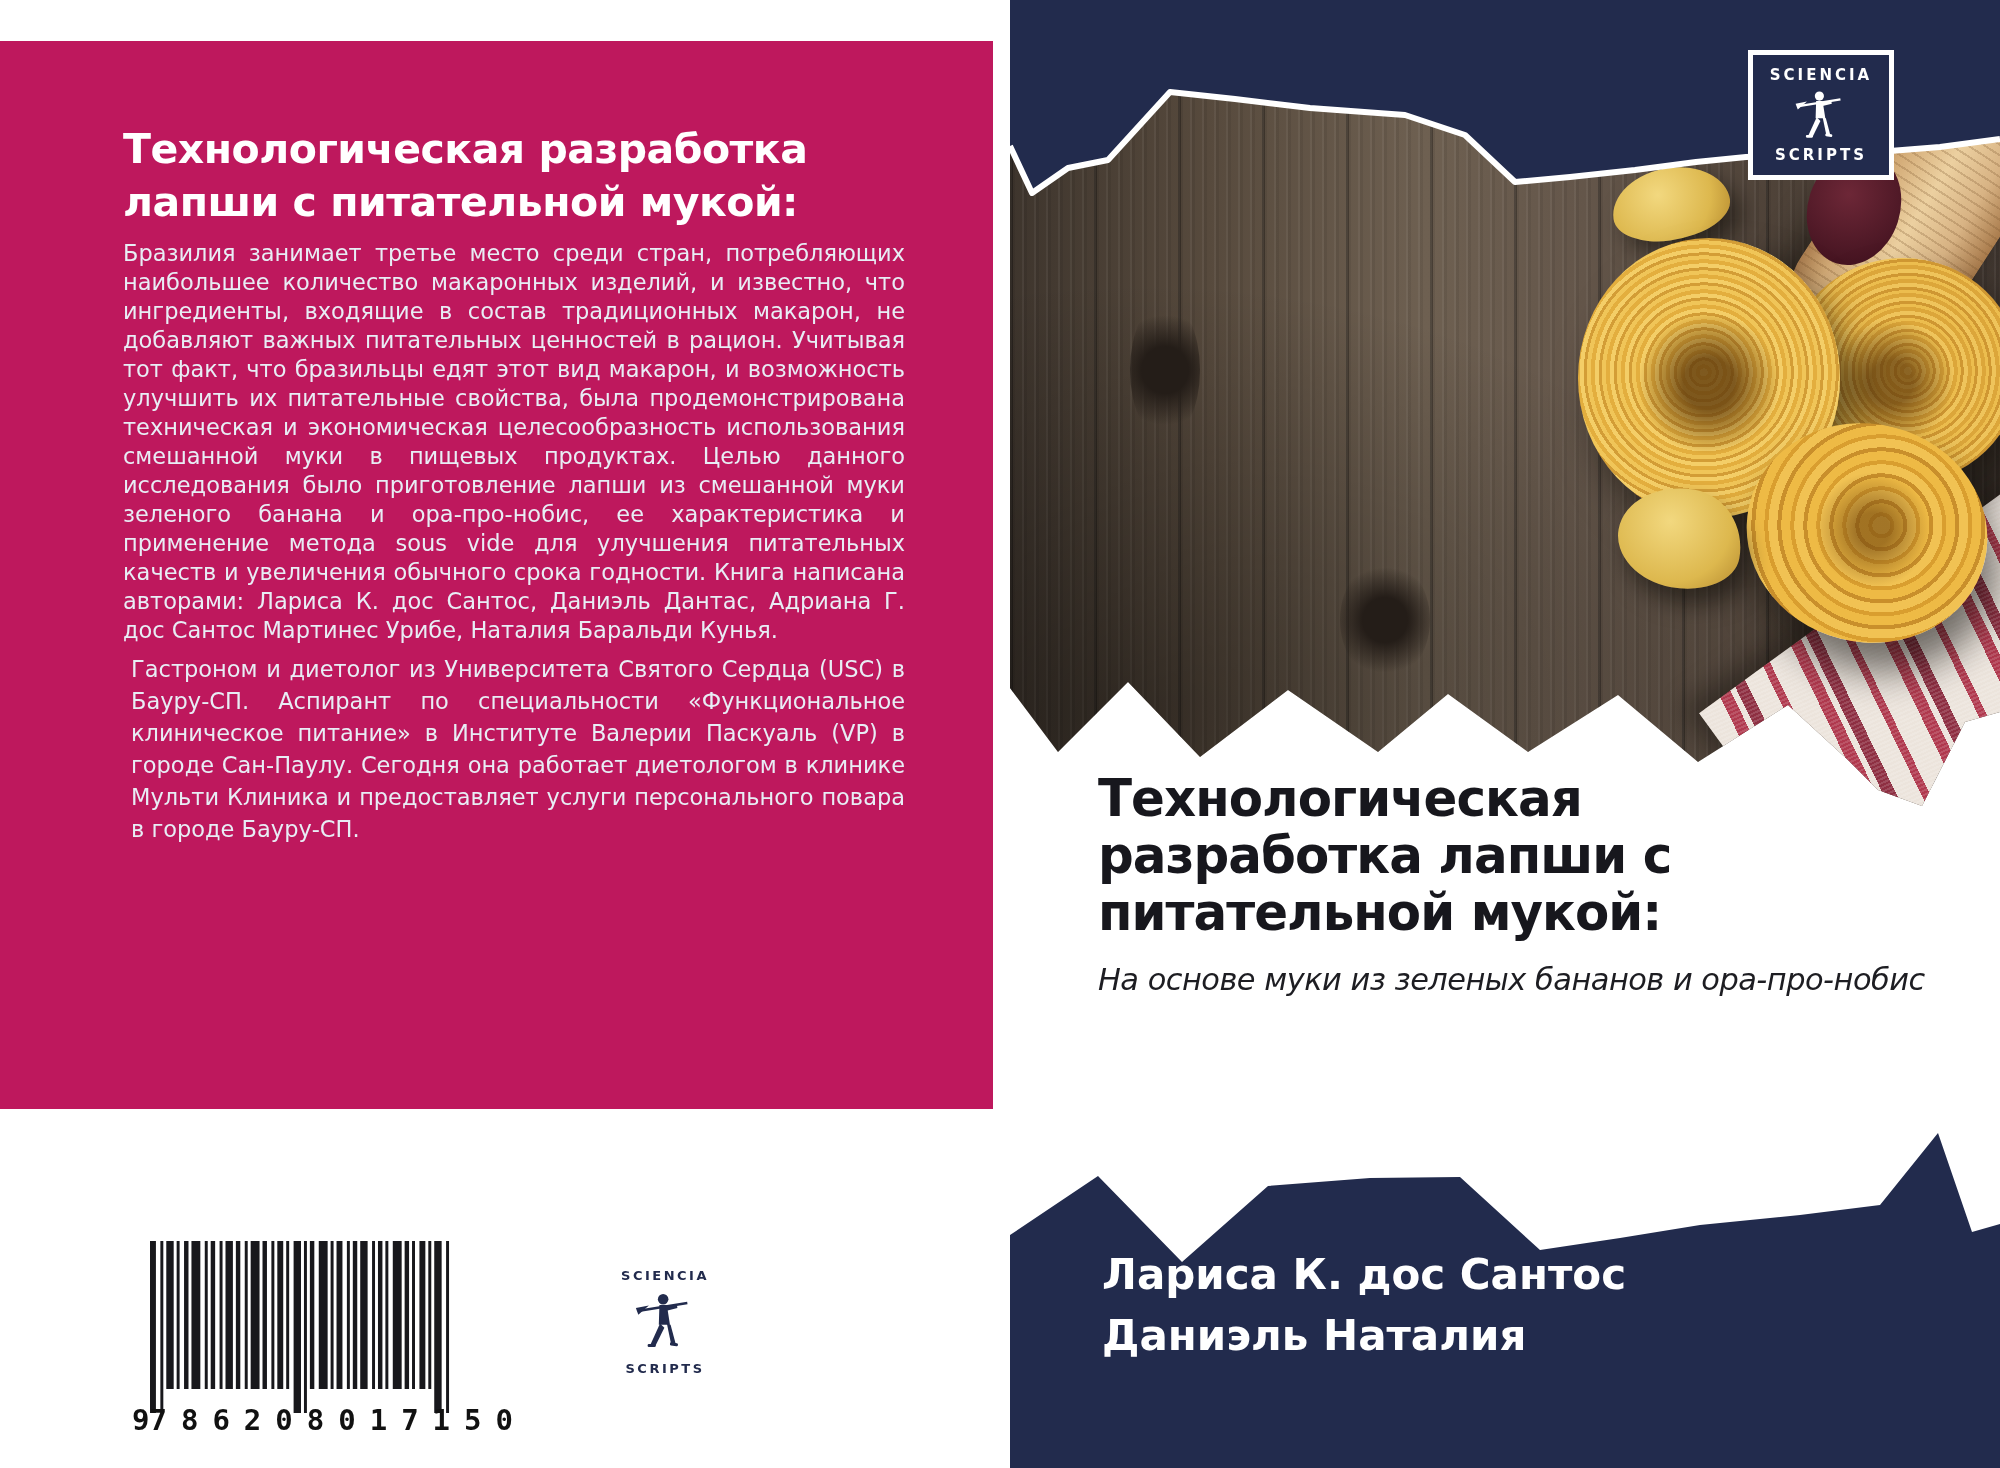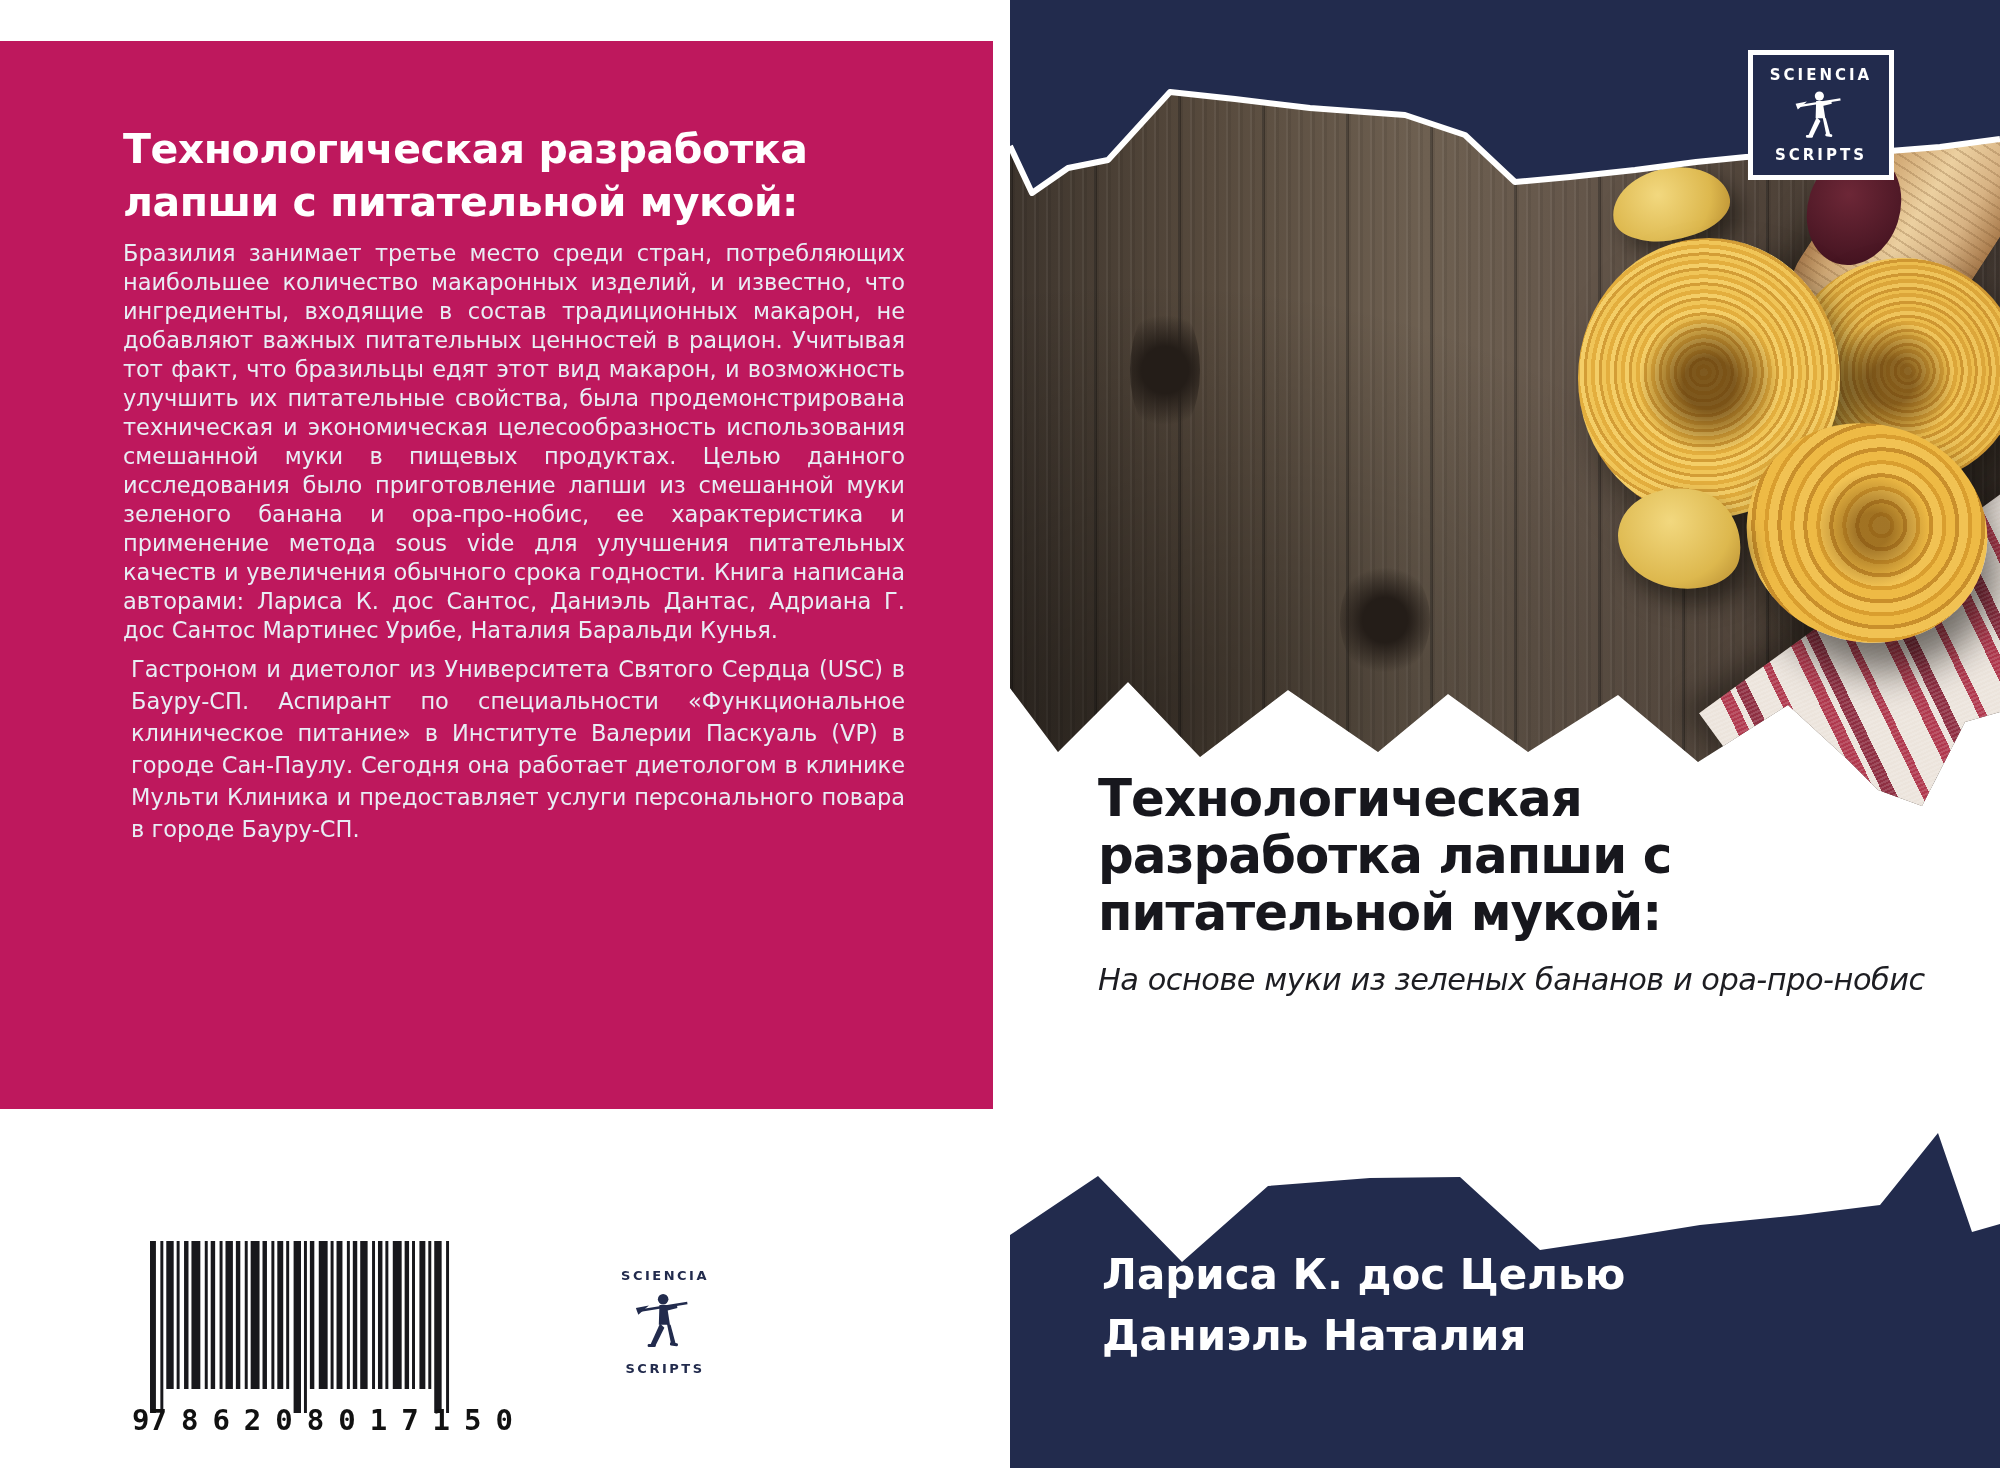--- a/index.html
+++ b/index.html
@@ -218,17 +218,17 @@
         <span>питательной мукой:</span>
       </h2>
       <p class="front-subtitle">На основе муки из зеленых бананов и ора-про-нобис</p>
     </div>
 
     <svg class="navy-bottom-svg" width="990" height="348" viewBox="0 0 990 348">
       <polygon fill="#222b4d" points="0,115 88,56 172,142 258,66 360,58 450,57 530,130 610,118 690,105 790,95 870,85 928,13 962,112 990,104 990,348 0,348"></polygon>
     </svg>
 
     <div class="authors">
-      <div>Лариса К. дос Целью</div>
+      <div>Лариса К. дос Сантос</div>
       <div>Даниэль Наталия</div>
     </div>
   </section>
 </div>
 
 </body></html>

